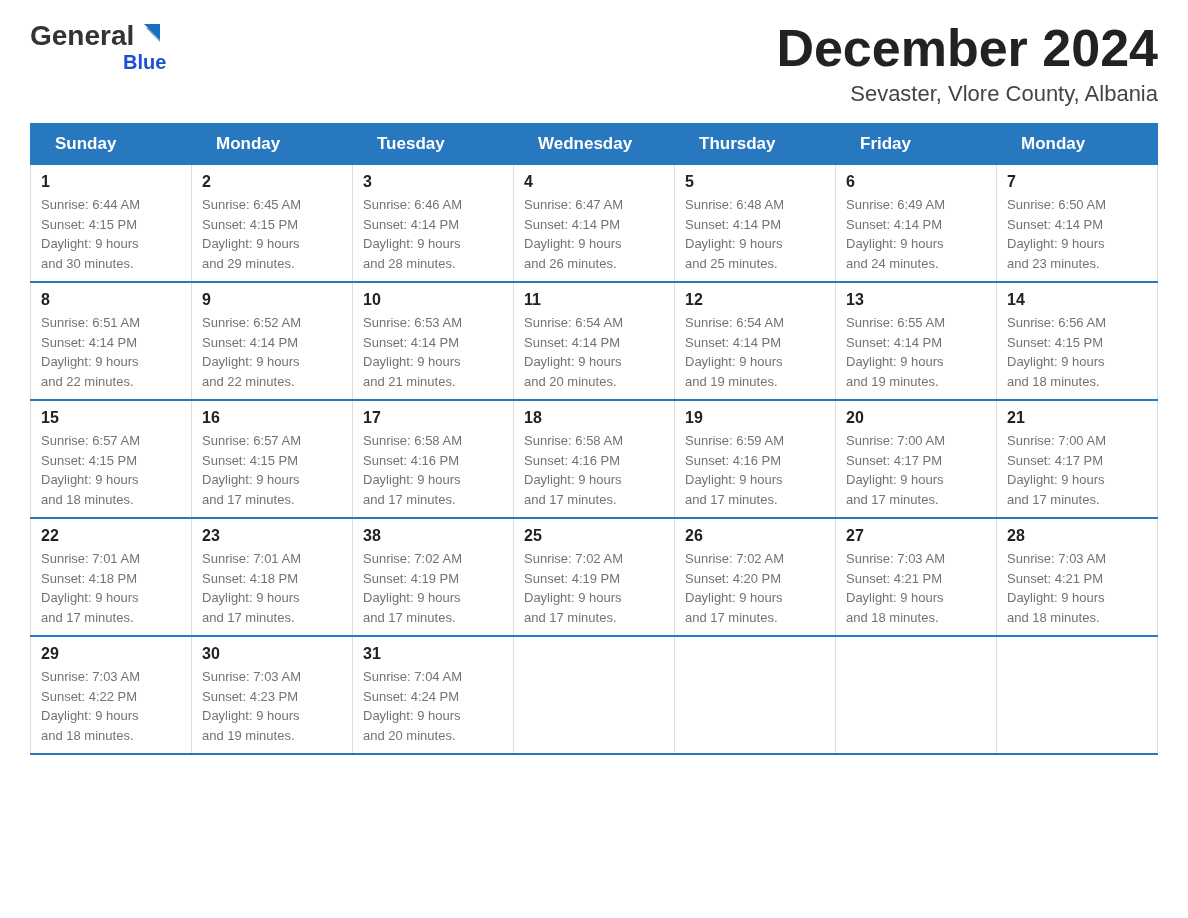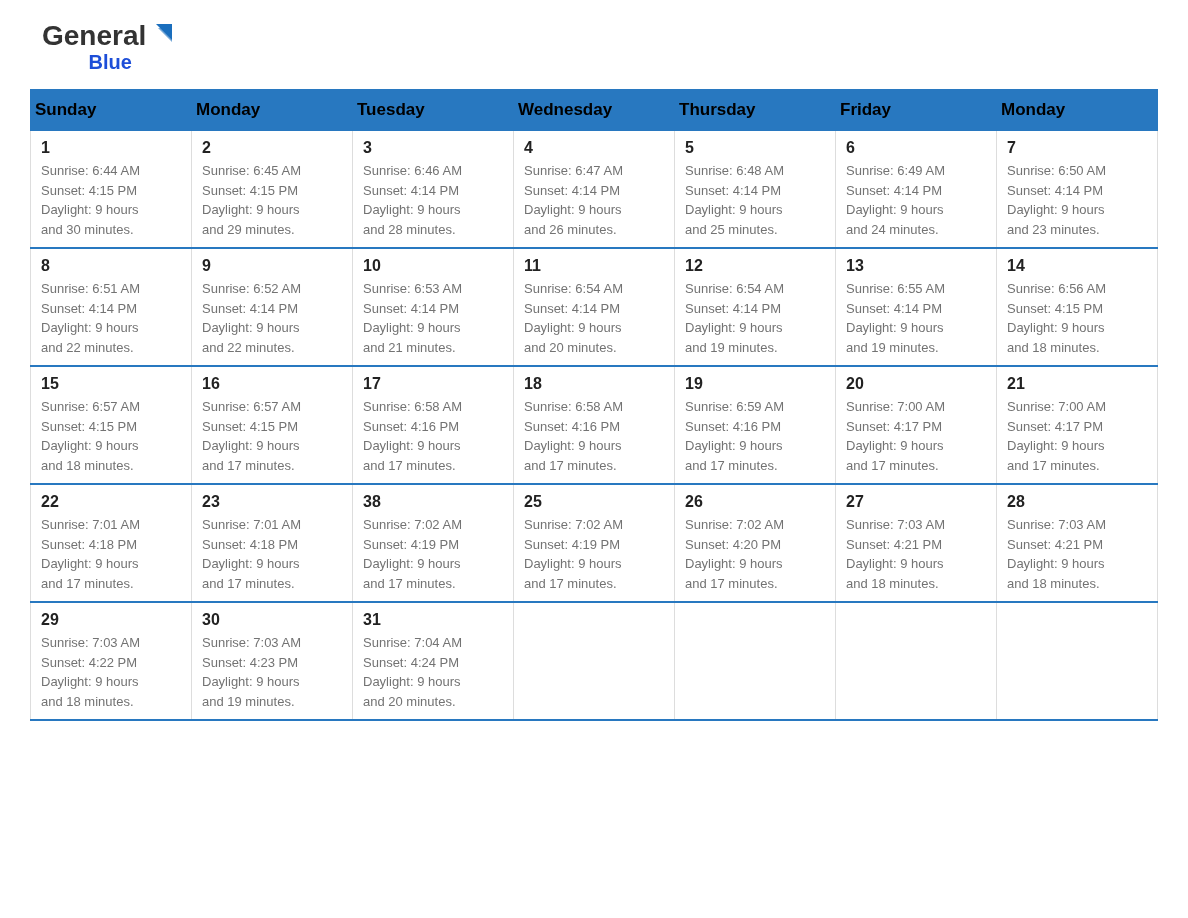--- a/index.html
+++ b/index.html
@@ -12,22 +12,21 @@
     }
     .header-top {
       display: flex;
       justify-content: space-between;
       align-items: flex-start;
       margin-bottom: 10px;
     }
     .logo {
       display: flex;
       flex-direction: column;
-      align-items: center;
-      margin-left: 12px;
+      align-items: flex-end;
     }
     .logo-general {
       font-size: 28px;
       font-weight: bold;
       color: #333;
       line-height: 1;
     }
     .logo-blue {
       font-size: 20px;
       font-weight: bold;
@@ -54,24 +53,24 @@
     }
     table {
       width: 100%;
       border-collapse: collapse;
       margin-top: 16px;
     }
     thead tr {
       background-color: #2878c0;
     }
     thead th {
-      color: #000000;
+      color: #ffffff;
       font-size: 17px;
       font-weight: bold;
-      padding: 10px 4px;
+      padding: 10px 24px;
       text-align: left;
       border: 1px solid #2878c0;
     }
     tbody tr {
       border-bottom: 2px solid #2878c0;
     }
     tbody td {
       vertical-align: top;
       padding: 8px 10px;
       font-size: 13.5px;
@@ -107,20 +106,24 @@
         <svg width="28" height="28" viewBox="0 0 28 28">
           <polygon points="6,4 22,4 22,20" fill="#1a6ebd"></polygon>
           <polygon points="8,8 22,8 22,22" fill="#1a6ebd" opacity="0.6"></polygon>
         </svg>
       </span>
     </div>
     <div>
       <span class="logo-blue">Blue</span>
     </div>
   </div>
+  <div class="title-block">
+    <div class="month-year">December 2024</div>
+    <div class="location">Sevaster, Vlore County, Albania</div>
+  </div>
 </div>
 
 <table>
   <thead>
     <tr>
       <th>Sunday</th>
       <th>Monday</th>
       <th>Tuesday</th>
       <th>Wednesday</th>
       <th>Thursday</th>

